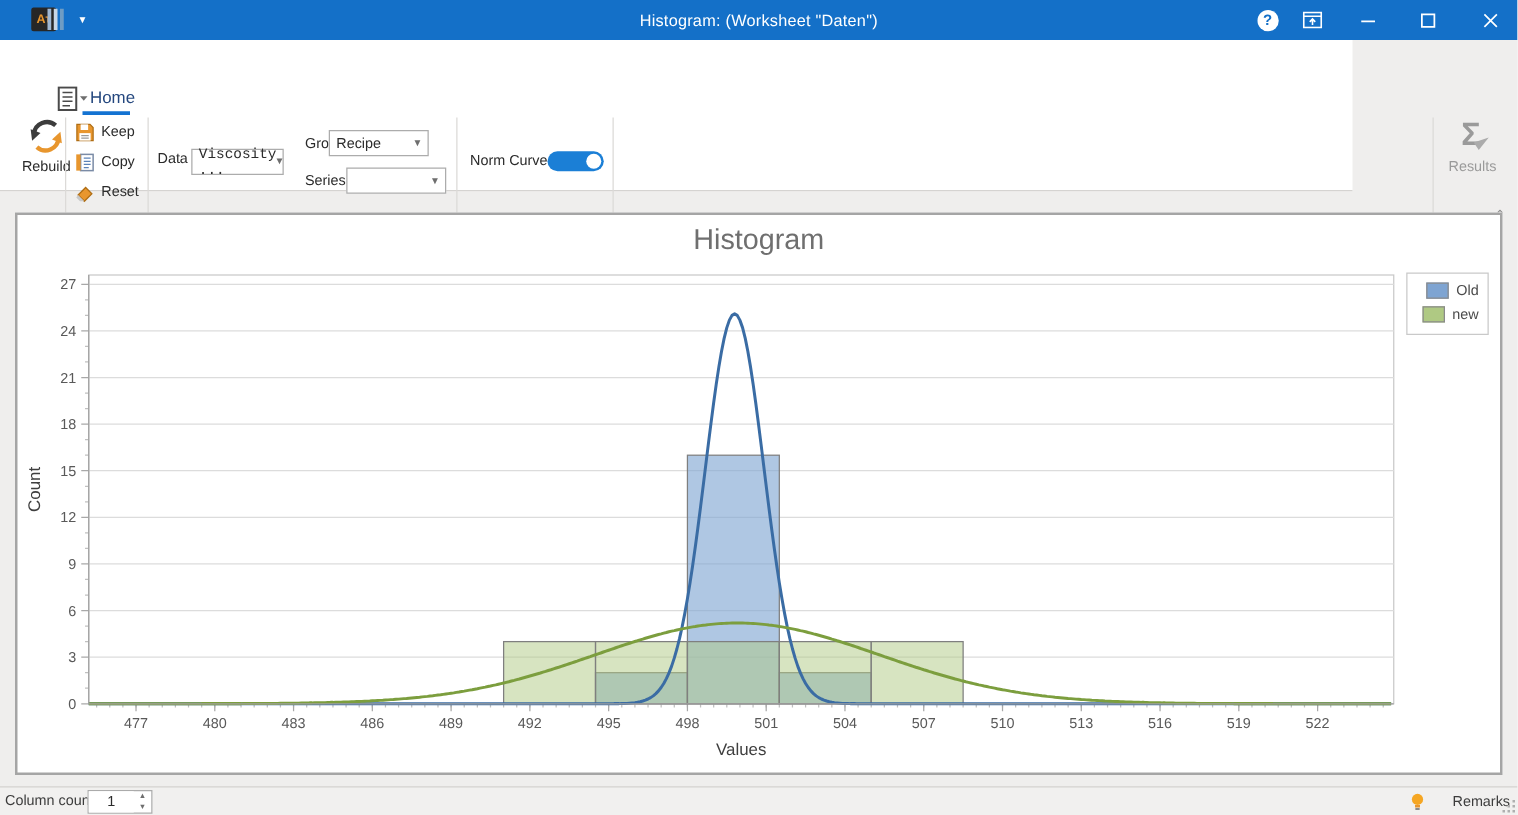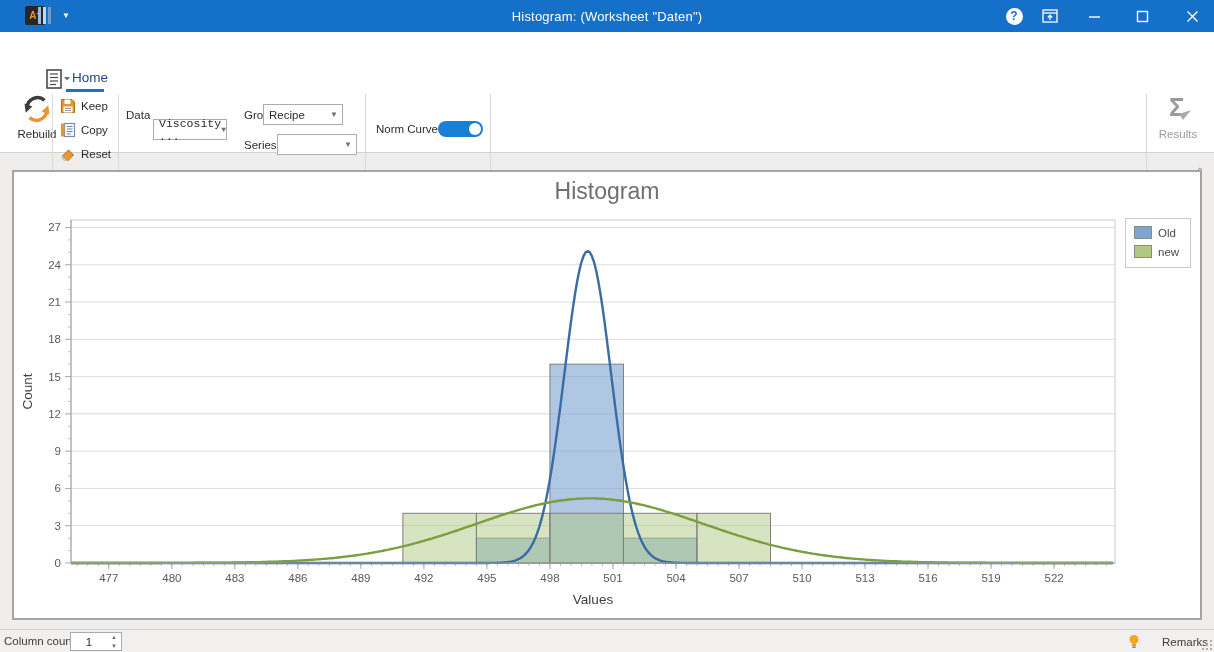--- a/index.html
+++ b/index.html
@@ -23,21 +23,21 @@
     justify-content:center; color:#fff; }
   .tb-help { left:998px; width:32px; }
   .help-circle { width:17px; height:17px; border-radius:50%; background:#fff; color:#1470C8;
     font-size:12px; font-weight:bold; display:flex; align-items:center; justify-content:center; }
   .tb-win { left:1034px; width:32px; }
   .tb-min { left:1072px; width:45px; }
   .tb-max { left:1120px; width:45px; }
   .tb-close { left:1170px; width:44px; }
 
   
-  .ribbon { position:absolute; left:0; top:32px; width:1214px; height:121px; background:#FFFFFF;
+  .ribbon { position:absolute; left:0; top:32px; width:1082px; height:121px; background:#FFFFFF;
     border-bottom:1px solid #D5D3D1; }
   .menu-icon { position:absolute; left:44px; top:37px; width:28px; height:20px; }
   .tab-home { position:absolute; left:66px; top:36px; padding:2px 6px 1px; font-size:13.5px;
     color:#24477E; }
   .tab-underline { position:absolute; left:66px; top:57px; width:38px; height:3px; background:#1473D2; }
 
   .rib-sep { position:absolute; top:62px; height:88px; width:1px; background:#DCDAD8; }
   .caption { position:absolute; top:138px; height:15px; font-size:11.5px; color:#6A6A6A;
     text-align:center; }
 
@@ -59,21 +59,21 @@
 
   
   .chart-panel { position:absolute; left:12px; top:170px; width:1190px; height:450px;
     background:#fff; border:2px solid #A5A5A5;padding-left:10px; }
   .chart-title { position:absolute; left:0; top:6px; width:100%; text-align:center;
     font-size:23px; color:#6F6F6F; }
   .chart-svg { position:absolute; left:0; top:0; }
   svg text { font-family:"Liberation Sans", sans-serif; }
   .legend { position:absolute; left:1111px; top:46px; width:66px; min-height:50px;
     border:1px solid #C9C9C9; background:#fff; padding:7px 7px 6px 8px;
-    display:flex; flex-direction:column; gap:6px; }
+    display:flex; flex-direction:column; gap:6px;align-items:flex-end; }
   .legend-item { display:flex; align-items:center; gap:6px; font-size:11.5px; color:#4A4A4A; }
   .legend-swatch { width:18px; height:13px; border:1px solid #8A8A8A; flex:0 0 auto; }
 
   
   .statusbar { position:absolute; left:0; top:629px; width:1214px; height:23px;
     background:#F1F0EF; border-top:1px solid #D4D2D0; font-size:11.5px; color:#3C3C3C; }
   .sb-label { position:absolute; left:4px; top:5px; }
   .spin { position:absolute; left:70px; top:2px; width:52px; height:19px; background:#fff;
     border:1px solid #ABABAB; display:flex; }
   .spin input { width:36px; border:0; outline:0; text-align:center; font-size:11.5px;
@@ -172,21 +172,21 @@
   </div>
   <div class="small-btn" style="left:60px; top:112px;">
     <svg width="16" height="16" viewBox="0 0 16 16">
       <path d="M2.5 10 L8.5 4 L13.5 9 L7.5 15 Z" fill="#E8962E" stroke="#B06E14" stroke-width="1"></path>
       <path d="M2.5 10 L7.5 15 L4 15 L1 12 Z" fill="#C8C8C8"></path>
     </svg>
     <span>Reset</span>
   </div>
   <div class="rib-sep" style="left:118px;"></div>
 
-  <span class="rib-label" style="position:absolute; left:126px; top:77px;">Data</span>
+  <span class="rib-label" style="position:absolute; left:126px; top:89px;">Data</span>
   <div class="combo" style="left:153px; top:87px; width:74px;font-family:Liberation Mono, monospace;">
     <span>Viscosity ...</span>
     <span class="arrow">▼</span>
   </div>
 
   <span class="rib-label" style="position:absolute; left:244px; top:77px;">Group</span>
   <div class="combo" style="left:263px; top:72px; width:80px;">
     <span>Recipe</span>
     <span class="arrow">▼</span>
   </div>

